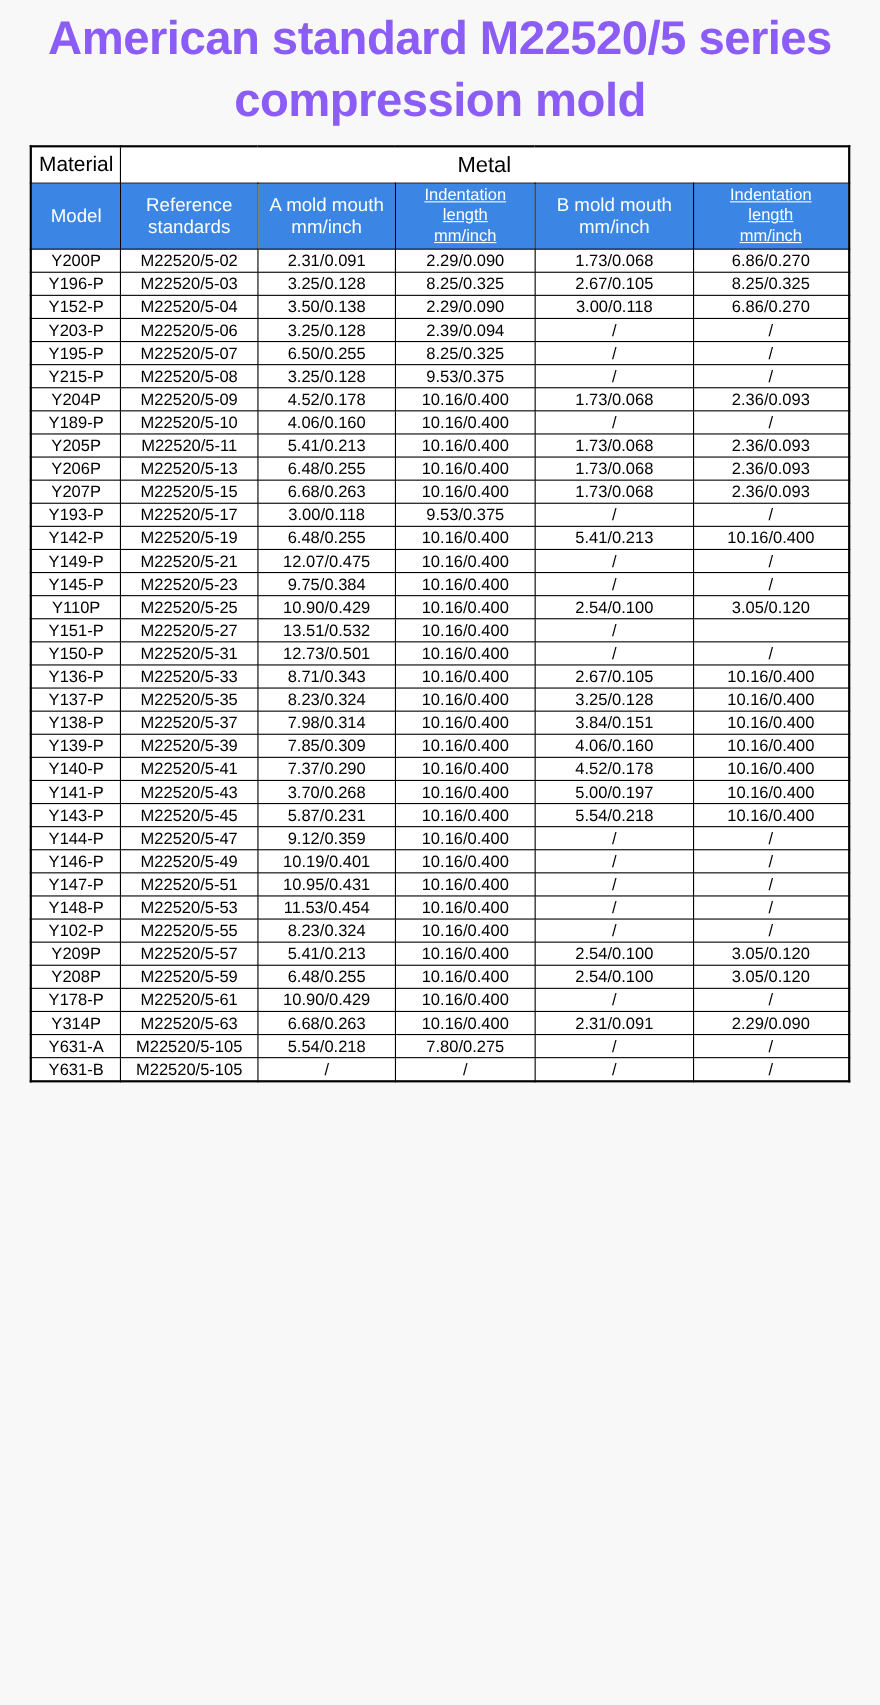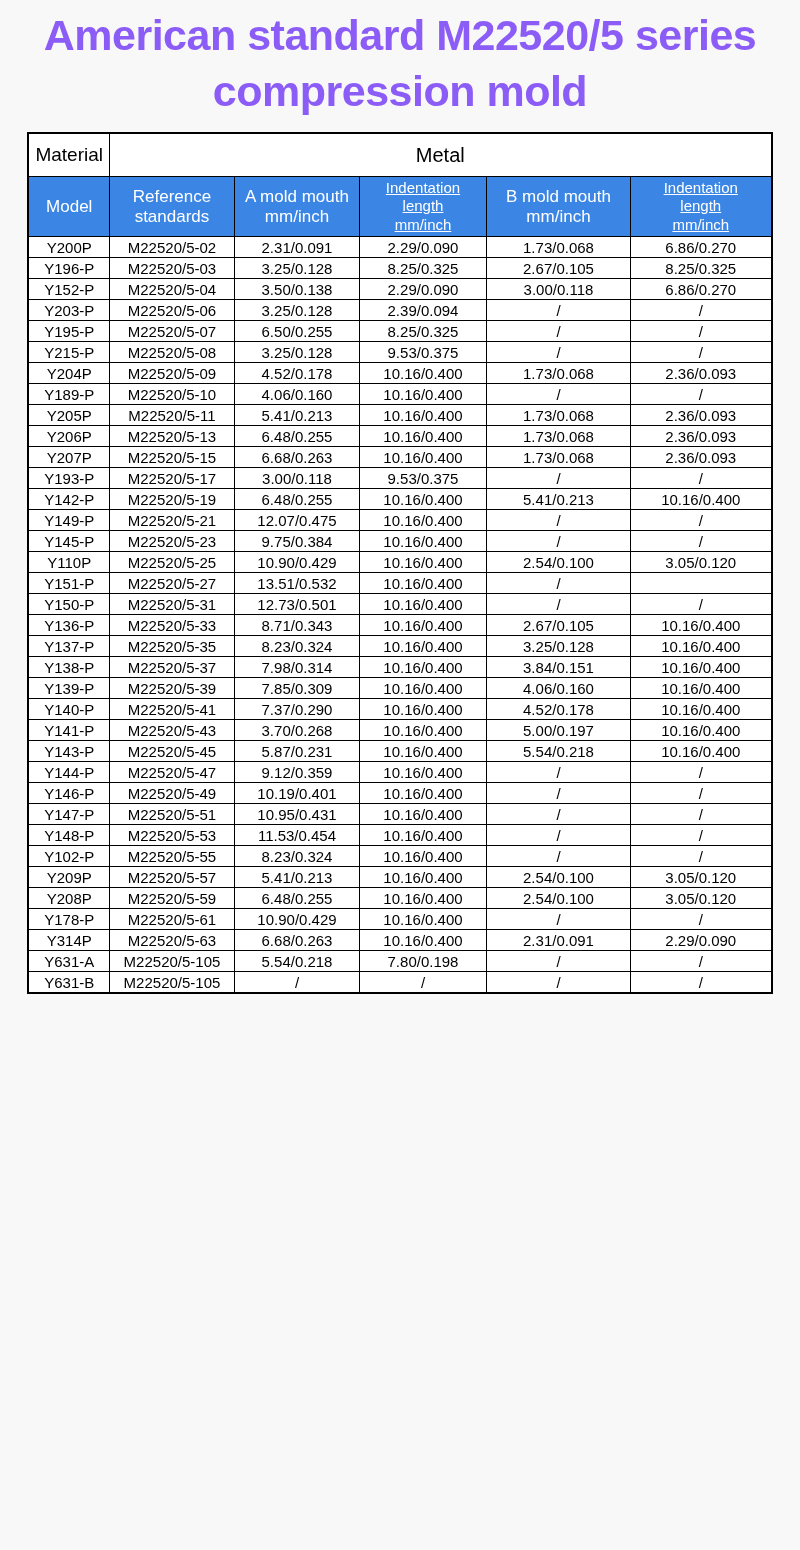--- a/index.html
+++ b/index.html
@@ -34,21 +34,21 @@
     border: 2px solid #000;
   }
   .spec-table td, .spec-table th {
     border: 1px solid #000;
     text-align: center;
     vertical-align: middle;
     padding: 0 2px;
     font-weight: normal;
     overflow: hidden;
   }
-  tr.material-row { height: 44px; }
+  tr.material-row { height: 34px; }
   .material-label { font-size: 19px; }
   .material-value { font-size: 20px; }
   tr.char-row { height: 48px; }
   .char-label { font-size: 11.5px; padding: 0; }
   .char-value { font-size: 16px; line-height: 1.4; }
   tr.header-row { height: 60px; }
   tr.header-row th {
     background: #3b86e4;
     color: #ffffff;
     font-size: 17px;
@@ -368,21 +368,21 @@
           <td>M22520/5-63</td>
           <td>6.68/0.263</td>
           <td>10.16/0.400</td>
           <td>2.31/0.091</td>
           <td>2.29/0.090</td>
         </tr>
         <tr class="data-row">
           <td>Y631-A</td>
           <td>M22520/5-105</td>
           <td>5.54/0.218</td>
-          <td>7.80/0.198</td>
+          <td>7.80/0.275</td>
           <td>/</td>
           <td>/</td>
         </tr>
         <tr class="data-row">
           <td>Y631-B</td>
           <td>M22520/5-105</td>
           <td>/</td>
           <td>/</td>
           <td>/</td>
           <td>/</td>

